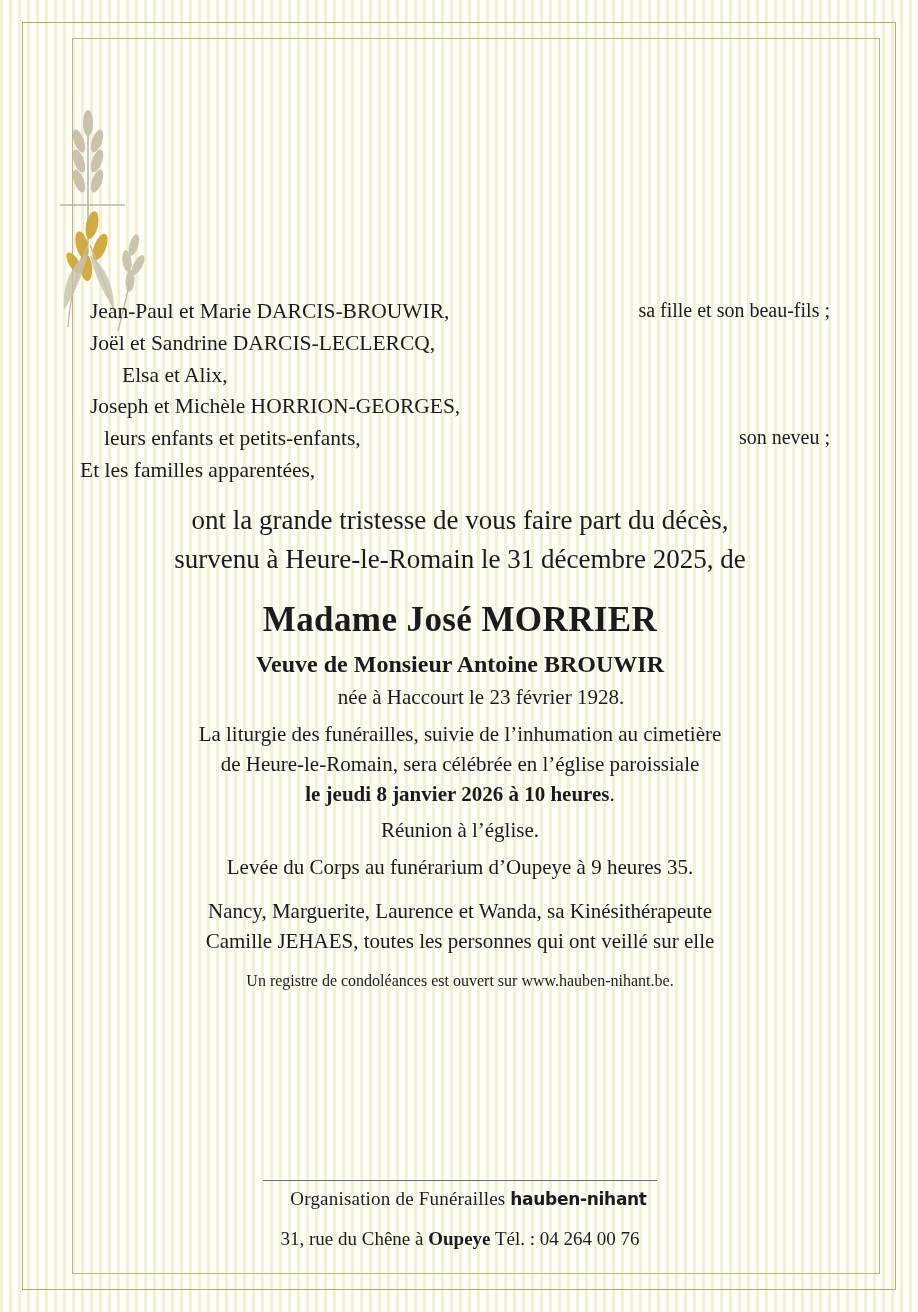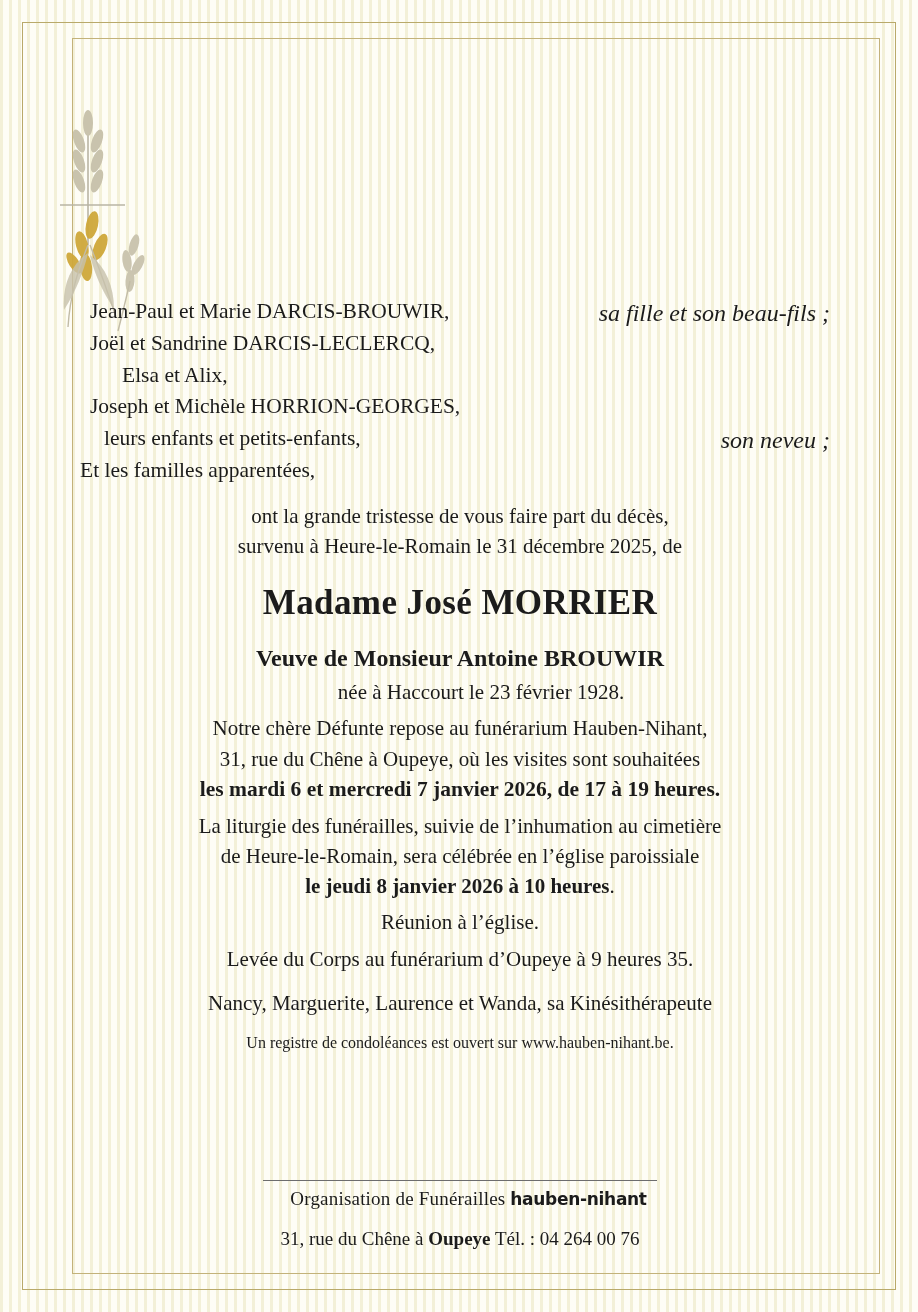--- a/index.html
+++ b/index.html
@@ -75,40 +75,39 @@
     text-align: left;
     font-size: 21.5px;
     line-height: 1.48;
     margin-bottom: 6px;
   }
   .fam-row {
     position: relative;
     white-space: nowrap;
   }
   .fam-row .rel {
-    font-style: italic;
-    font-size: 24px;
+    font-size: 20px;
     float: right;
   }
   .indent1 { padding-left: 32px; }
   .indent2 { padding-left: 14px; }
   .outdent { padding-left: 0px; }
 
   .intro {
     margin-top: 14px;
-    font-size: 21px;
+    font-size: 27px;
     line-height: 1.45;
   }
 
   .deceased-name {
     font-size: 35px;
     font-weight: bold;
     letter-spacing: 0.4px;
     margin-top: 16px;
-    margin-bottom: 14px;
+    margin-bottom: 2px;
   }
   .widow {
     font-size: 24px;
     font-weight: bold;
     margin-bottom: 2px;
     font-family: Liberation Serif, serif;
   }
   .birth {
     font-size: 21px;
     margin-bottom: 2px;
@@ -247,39 +246,35 @@
 
     <div class="intro">
       <div>ont la grande tristesse de vous faire part du décès,</div>
       <div>survenu à Heure-le-Romain le 31 décembre 2025, de</div>
     </div>
 
     <div class="deceased-name">Madame José MORRIER</div>
     <div class="widow">Veuve de Monsieur Antoine BROUWIR</div>
     <div class="birth">née à Haccourt le 23 février 1928.</div>
 
-    <div class="para">
-      <div>Notre chère Défunte repose au funérarium Hauben-Nihant,</div>
-      <div>31, rue du Chêne à Oupeye, où les visites sont souhaitées</div>
-      <div class="strong-line">les mardi 6 et mercredi 7 janvier 2026, de 17 à 19 heures.</div>
-    </div>
 
     <div class="para">
       <div>La liturgie des funérailles, suivie de l’inhumation au cimetière</div>
       <div>de Heure-le-Romain, sera célébrée en l’église paroissiale</div>
       <div>
         <span class="bold-inline">le jeudi 8 janvier 2026 à 10 heures</span><span>.</span>
       </div>
     </div>
 
     <div class="para">Réunion à l’église.</div>
     <div class="para">Levée du Corps au funérarium d’Oupeye à 9 heures 35.</div>
 
     <div class="thanks">
       <div>Nancy, Marguerite, Laurence et Wanda, sa Kinésithérapeute</div>
+      <div>Camille JEHAES, toutes les personnes qui ont veillé sur elle</div>
     </div>
 
     <div class="registry">Un registre de condoléances est ouvert sur www.hauben-nihant.be.</div>
   </div>
 
   <div class="footer">
     <div class="footer-rule"></div>
     <div class="footer-line1">
       <span>Organisation de Funérailles </span><span class="brand">hauben-nihant</span>
     </div>

